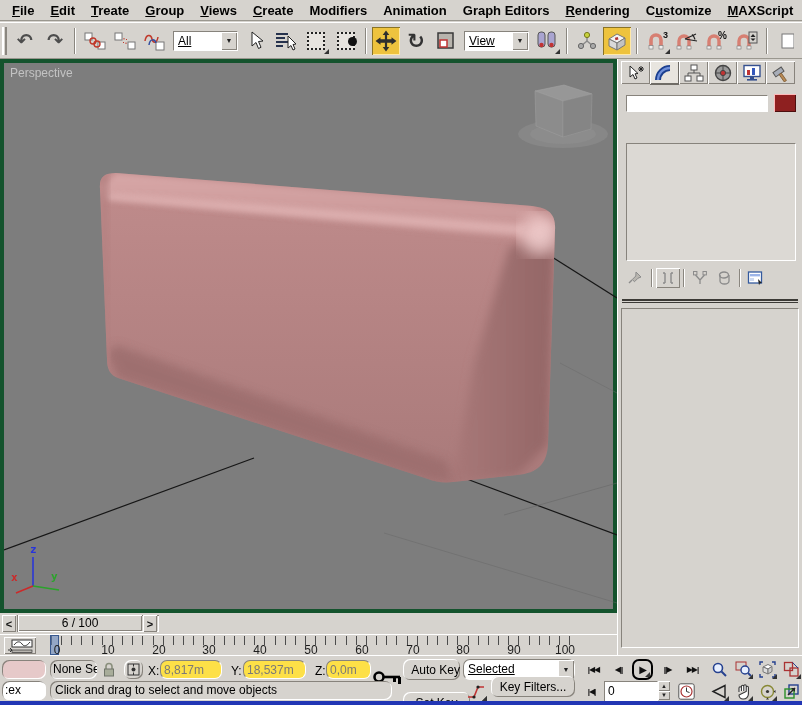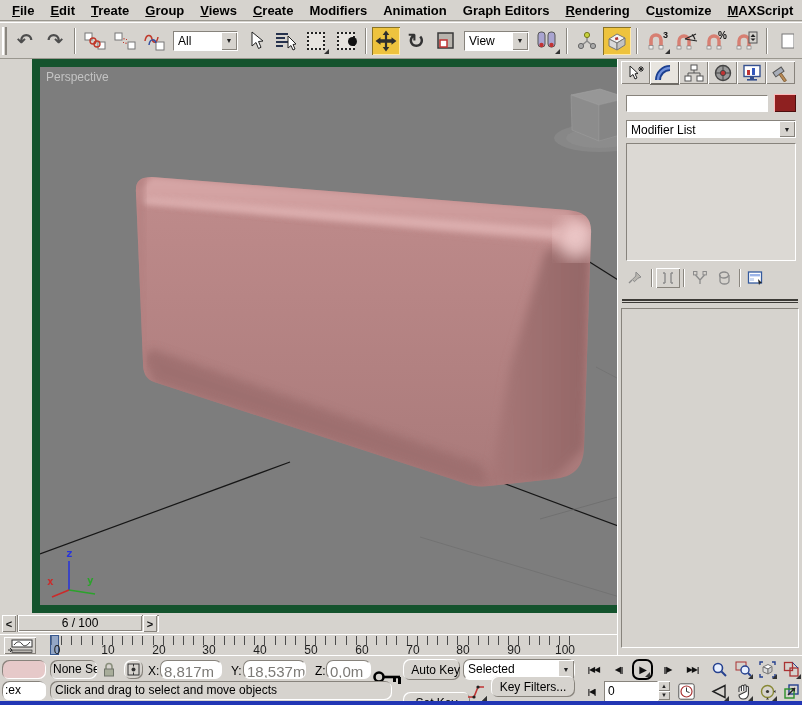--- a/index.html
+++ b/index.html
@@ -28,31 +28,31 @@
   .tbtn.active{background:var(--yellow);
     box-shadow:inset 1px 1px 0 #8a7324, inset -1px -1px 0 #ffe9a8;}
   .sep{width:2px; height:26px; margin:0 4px;
     border-left:1px solid #8a867f; border-right:1px solid #fff;}
   .glyph{font-size:19px; line-height:1; color:#4d4d4d; font-weight:bold;}
   .fly{position:absolute; right:1px; bottom:1px; width:0; height:0;
     border-left:5px solid transparent; border-bottom:5px solid #333;}
 
   .combo{display:flex; height:20px; background:#fff;
     border:1px solid; border-color:var(--sh) #fff #fff var(--sh); margin:0 3px;}
-  .combo .val{flex:1; font-size:12px; color:#000; padding:2px 0 0 4px; white-space:nowrap; overflow:hidden;}
+  .combo .val{flex:1; font-size:12px; color:#000; padding:2px 0 0 4px; white-space:nowrap; overflow:hidden;text-decoration:underline;}
   .combo .dd{width:16px; background:var(--chrome); font-size:7px; color:#222;
     display:flex; align-items:center; justify-content:center;
     box-shadow:inset 1px 1px 0 var(--hi), inset -1px -1px 0 var(--sh);}
 
   .raised{box-shadow:inset 1px 1px 0 var(--hi), inset -1px -1px 0 var(--sh); background:var(--chrome);}
   .sunken{box-shadow:inset 1px 1px 0 var(--sh), inset -1px -1px 0 var(--hi); background:var(--chrome);}
 
   
   .viewport{position:absolute; left:0; top:59px; width:617px; height:554px;
-    border:8px solid #14532d; background:var(--vpbg);margin-left:32px;}
+    border:4px solid #14532d; background:var(--vpbg);}
   .vplabel{position:absolute; left:6px; top:3px; font-size:12px; color:#c3c3c3; z-index:5;}
   .scene{position:absolute; left:0; top:0;}
 
   
   .panel{position:absolute; left:617px; top:59px; width:185px; height:596px;
     background:var(--chrome); border-left:1px solid #fff;}
   .tabs{position:absolute; left:3px; top:2px; display:flex;}
   .tab{position:relative; width:29px; height:23px; display:flex; align-items:center; justify-content:center;
     box-shadow:inset 1px 1px 0 var(--hi), inset -1px -1px 0 var(--sh);}
   .tab.active{background:#e8e5df; box-shadow:inset 1px 1px 0 #fff, inset -1px -1px 0 #6f6c66, 0 1px 0 #6f6c66;}
@@ -86,21 +86,21 @@
   .ticks{position:absolute; left:51px; top:1px; width:522px; height:9px;
     background:repeating-linear-gradient(to right,#4c4c4c 0 1px,transparent 1px 10.16px);}
   .tnum{position:absolute; top:8px; transform:translateX(-50%); font-size:12px; color:#1d1d1d;}
   .marker{position:absolute; left:50px; top:0; width:9px; height:20px;
     background:rgba(92,130,190,.55); border:1px solid #39598f;}
 
   
   .statusbar{position:absolute; left:0; top:655px; width:802px; height:46px; background:var(--chrome);
     border-top:1px solid #fff;}
   .sb{position:absolute; font-size:12px; color:#000;border-radius:7px;}
-  .field{background:#ffffff; color:#7c7a76; font-size:15px; padding:2px 3px;
+  .field{background:#fde047; color:#7c7a76; font-size:12px; padding:2px 3px;
     border:1px solid; border-color:var(--sh) #fff #fff var(--sh); white-space:nowrap; overflow:hidden;}
   .pushbtn{display:flex; align-items:center; justify-content:center; font-size:12px; color:#000;}
   .play{border:2px solid #000 !important;}
   .pbg{font-size:8px; letter-spacing:-1px; color:#111; font-weight:bold; white-space:nowrap;}
   .spin{display:flex; flex-direction:column; width:12px; height:19px;}
   .spin span{flex:1; font-size:6px; display:flex; align-items:center; justify-content:center; color:#222;
     box-shadow:inset 1px 1px 0 var(--hi), inset -1px -1px 0 var(--sh); background:var(--chrome);}
   .bluestrip{position:absolute; left:0; top:701px; width:802px; height:4px; background:#2236b4;}
 </style>
 </head>
@@ -404,24 +404,20 @@
           <svg width="20" height="18">
             <g transform="rotate(-35 10 8)">
               <rect x="3" y="4" width="10" height="5" fill="#a7adb8" stroke="#555"></rect>
               <rect x="7" y="9" width="2.6" height="9" fill="#b98a55" stroke="#7a5a33" stroke-width="0.8"></rect>
             </g>
           </svg>
         </div>
     </div>
     <input class="namefield" value="" style="">
     <div class="swatch" style="background:#8e2020;"></div>
-    <div class="combo modlist">
-      <span class="val">Modifier List</span>
-      <span class="dd">▼</span>
-    </div>
     <div class="stack"></div>
     <div class="stackbtns">
       <div class="sbtn">
           <svg width="18" height="16">
             <path d="M9,2 l5,5 -3,1.2 -3.5,3.5 -2.2,-2.2 3.5,-3.5 z" fill="#b9b6b0" stroke="#8b8b8b"></path>
             <line x1="5" y1="10" x2="2" y2="13" stroke="#8b8b8b" stroke-width="1.4"></line>
           </svg>
         </div>
       <div class="ssep"></div>
       <div class="sbtn raised">

